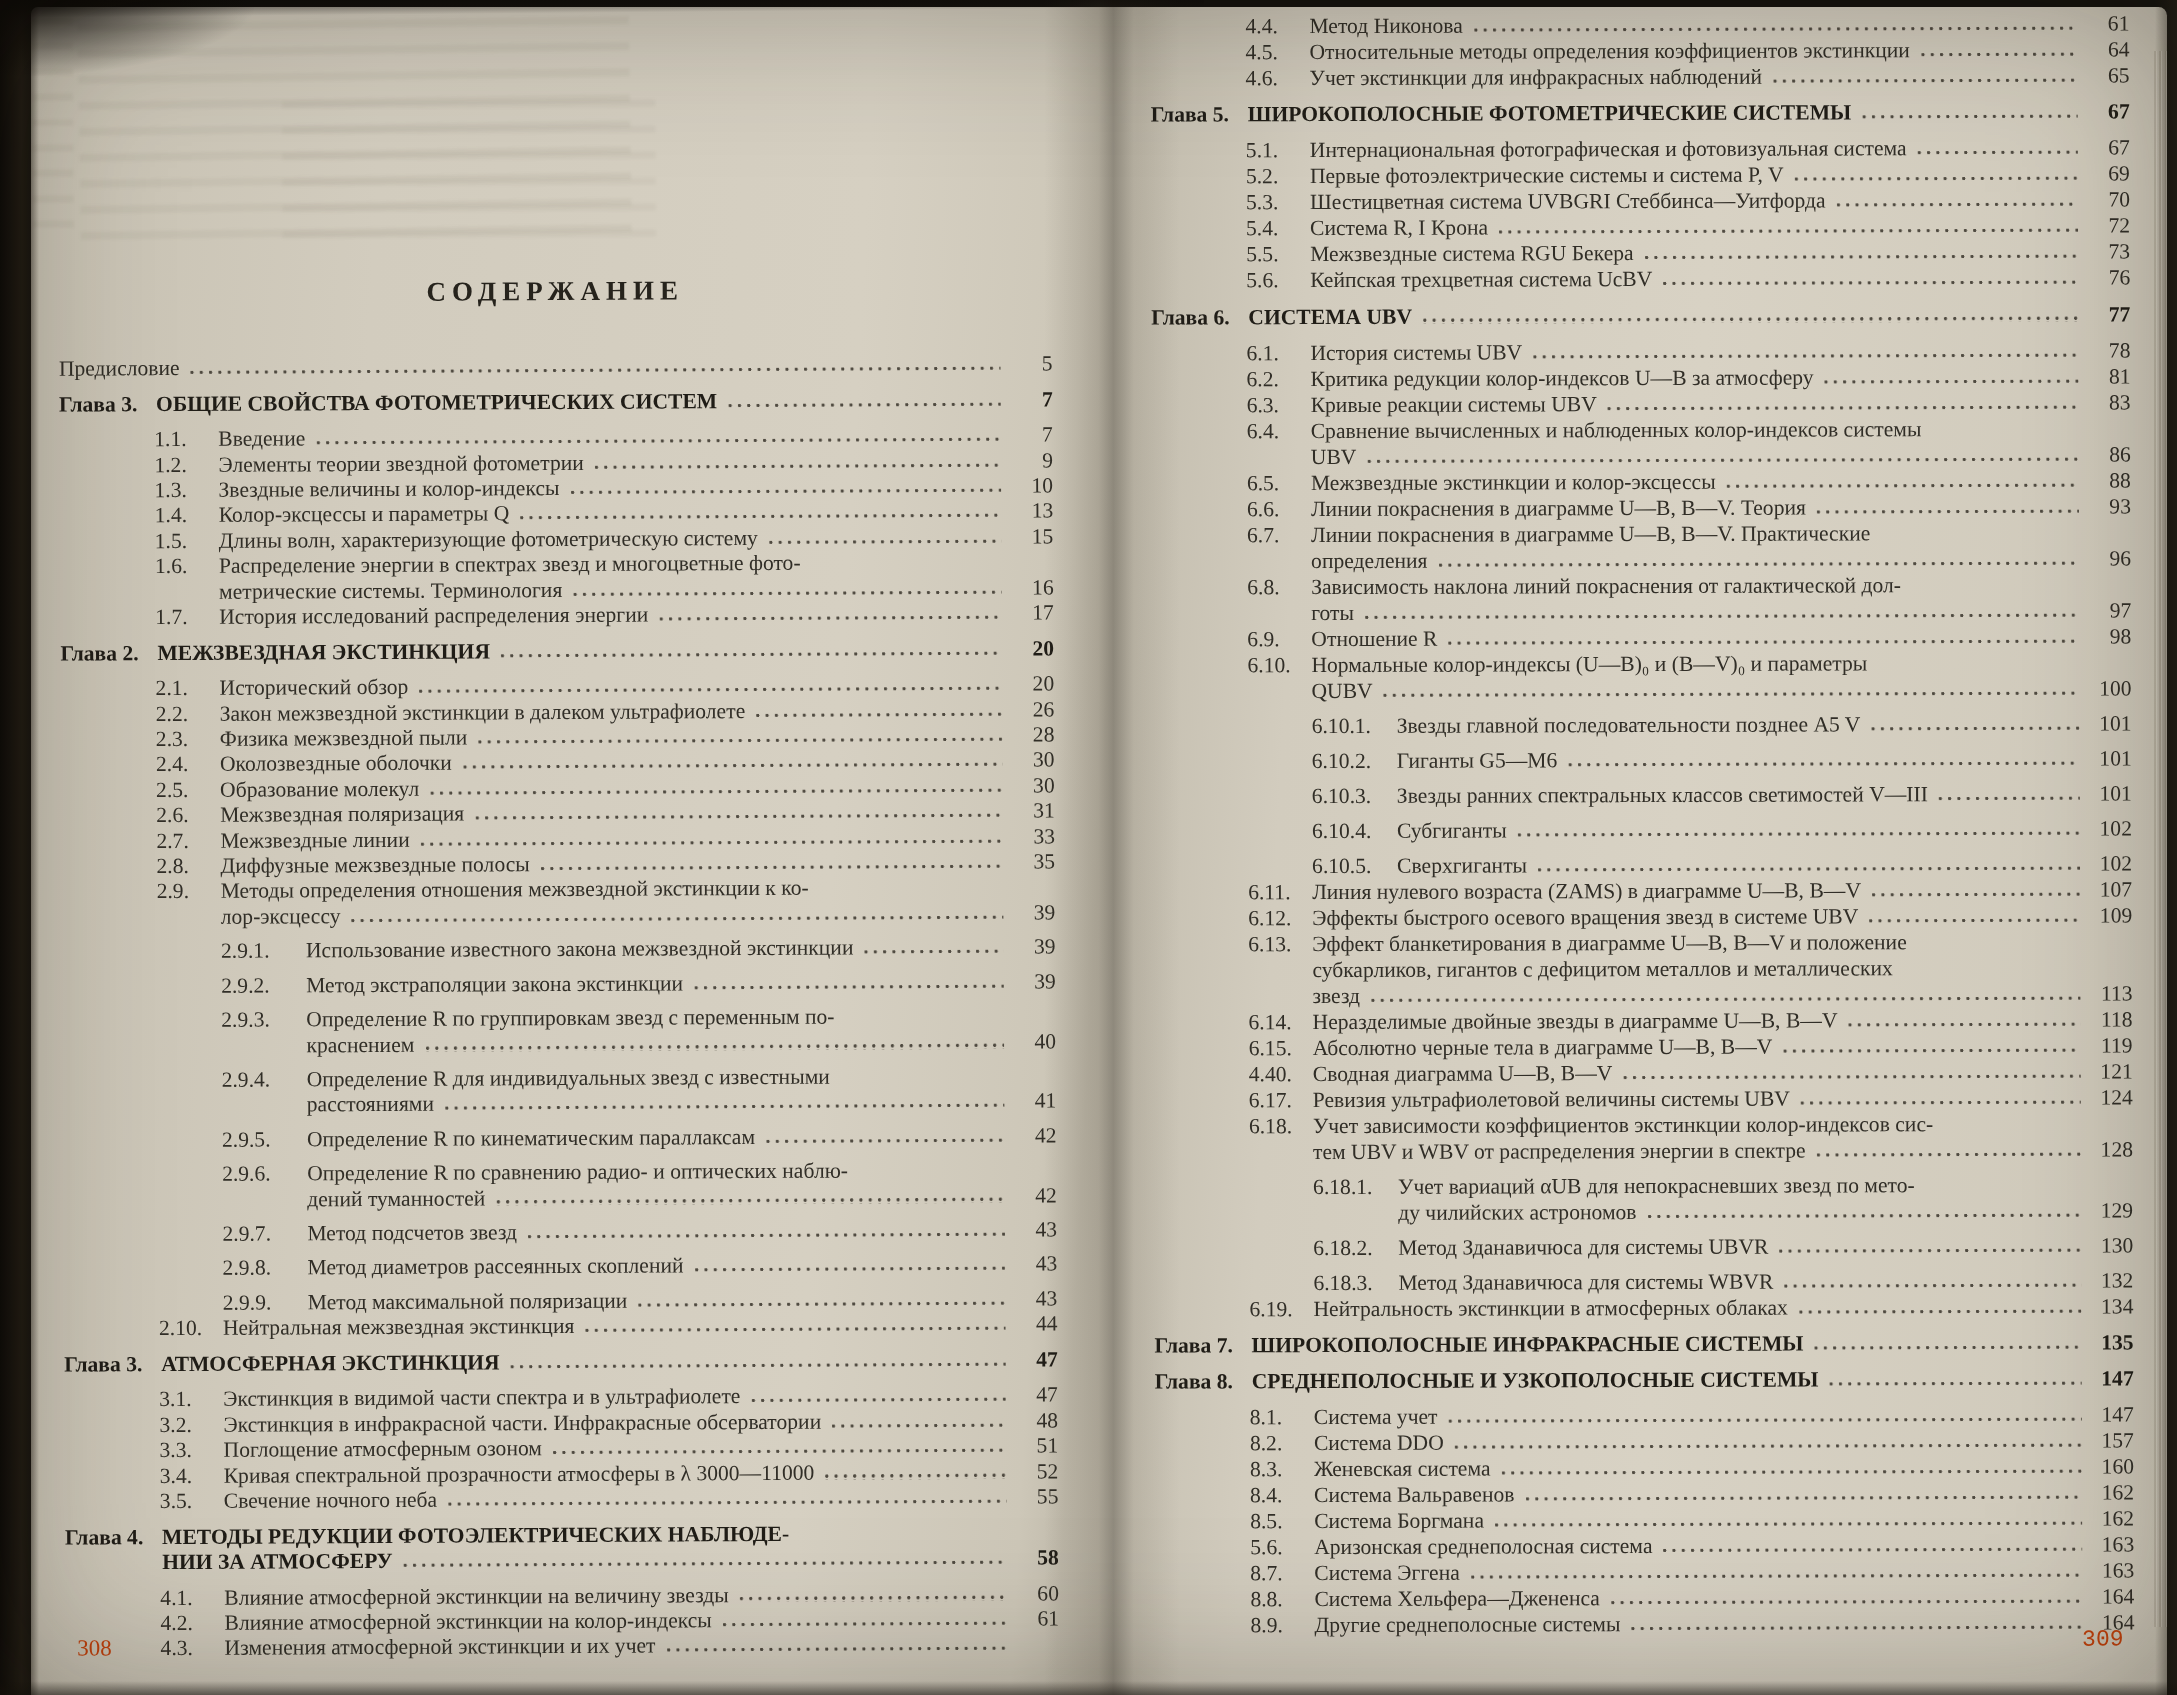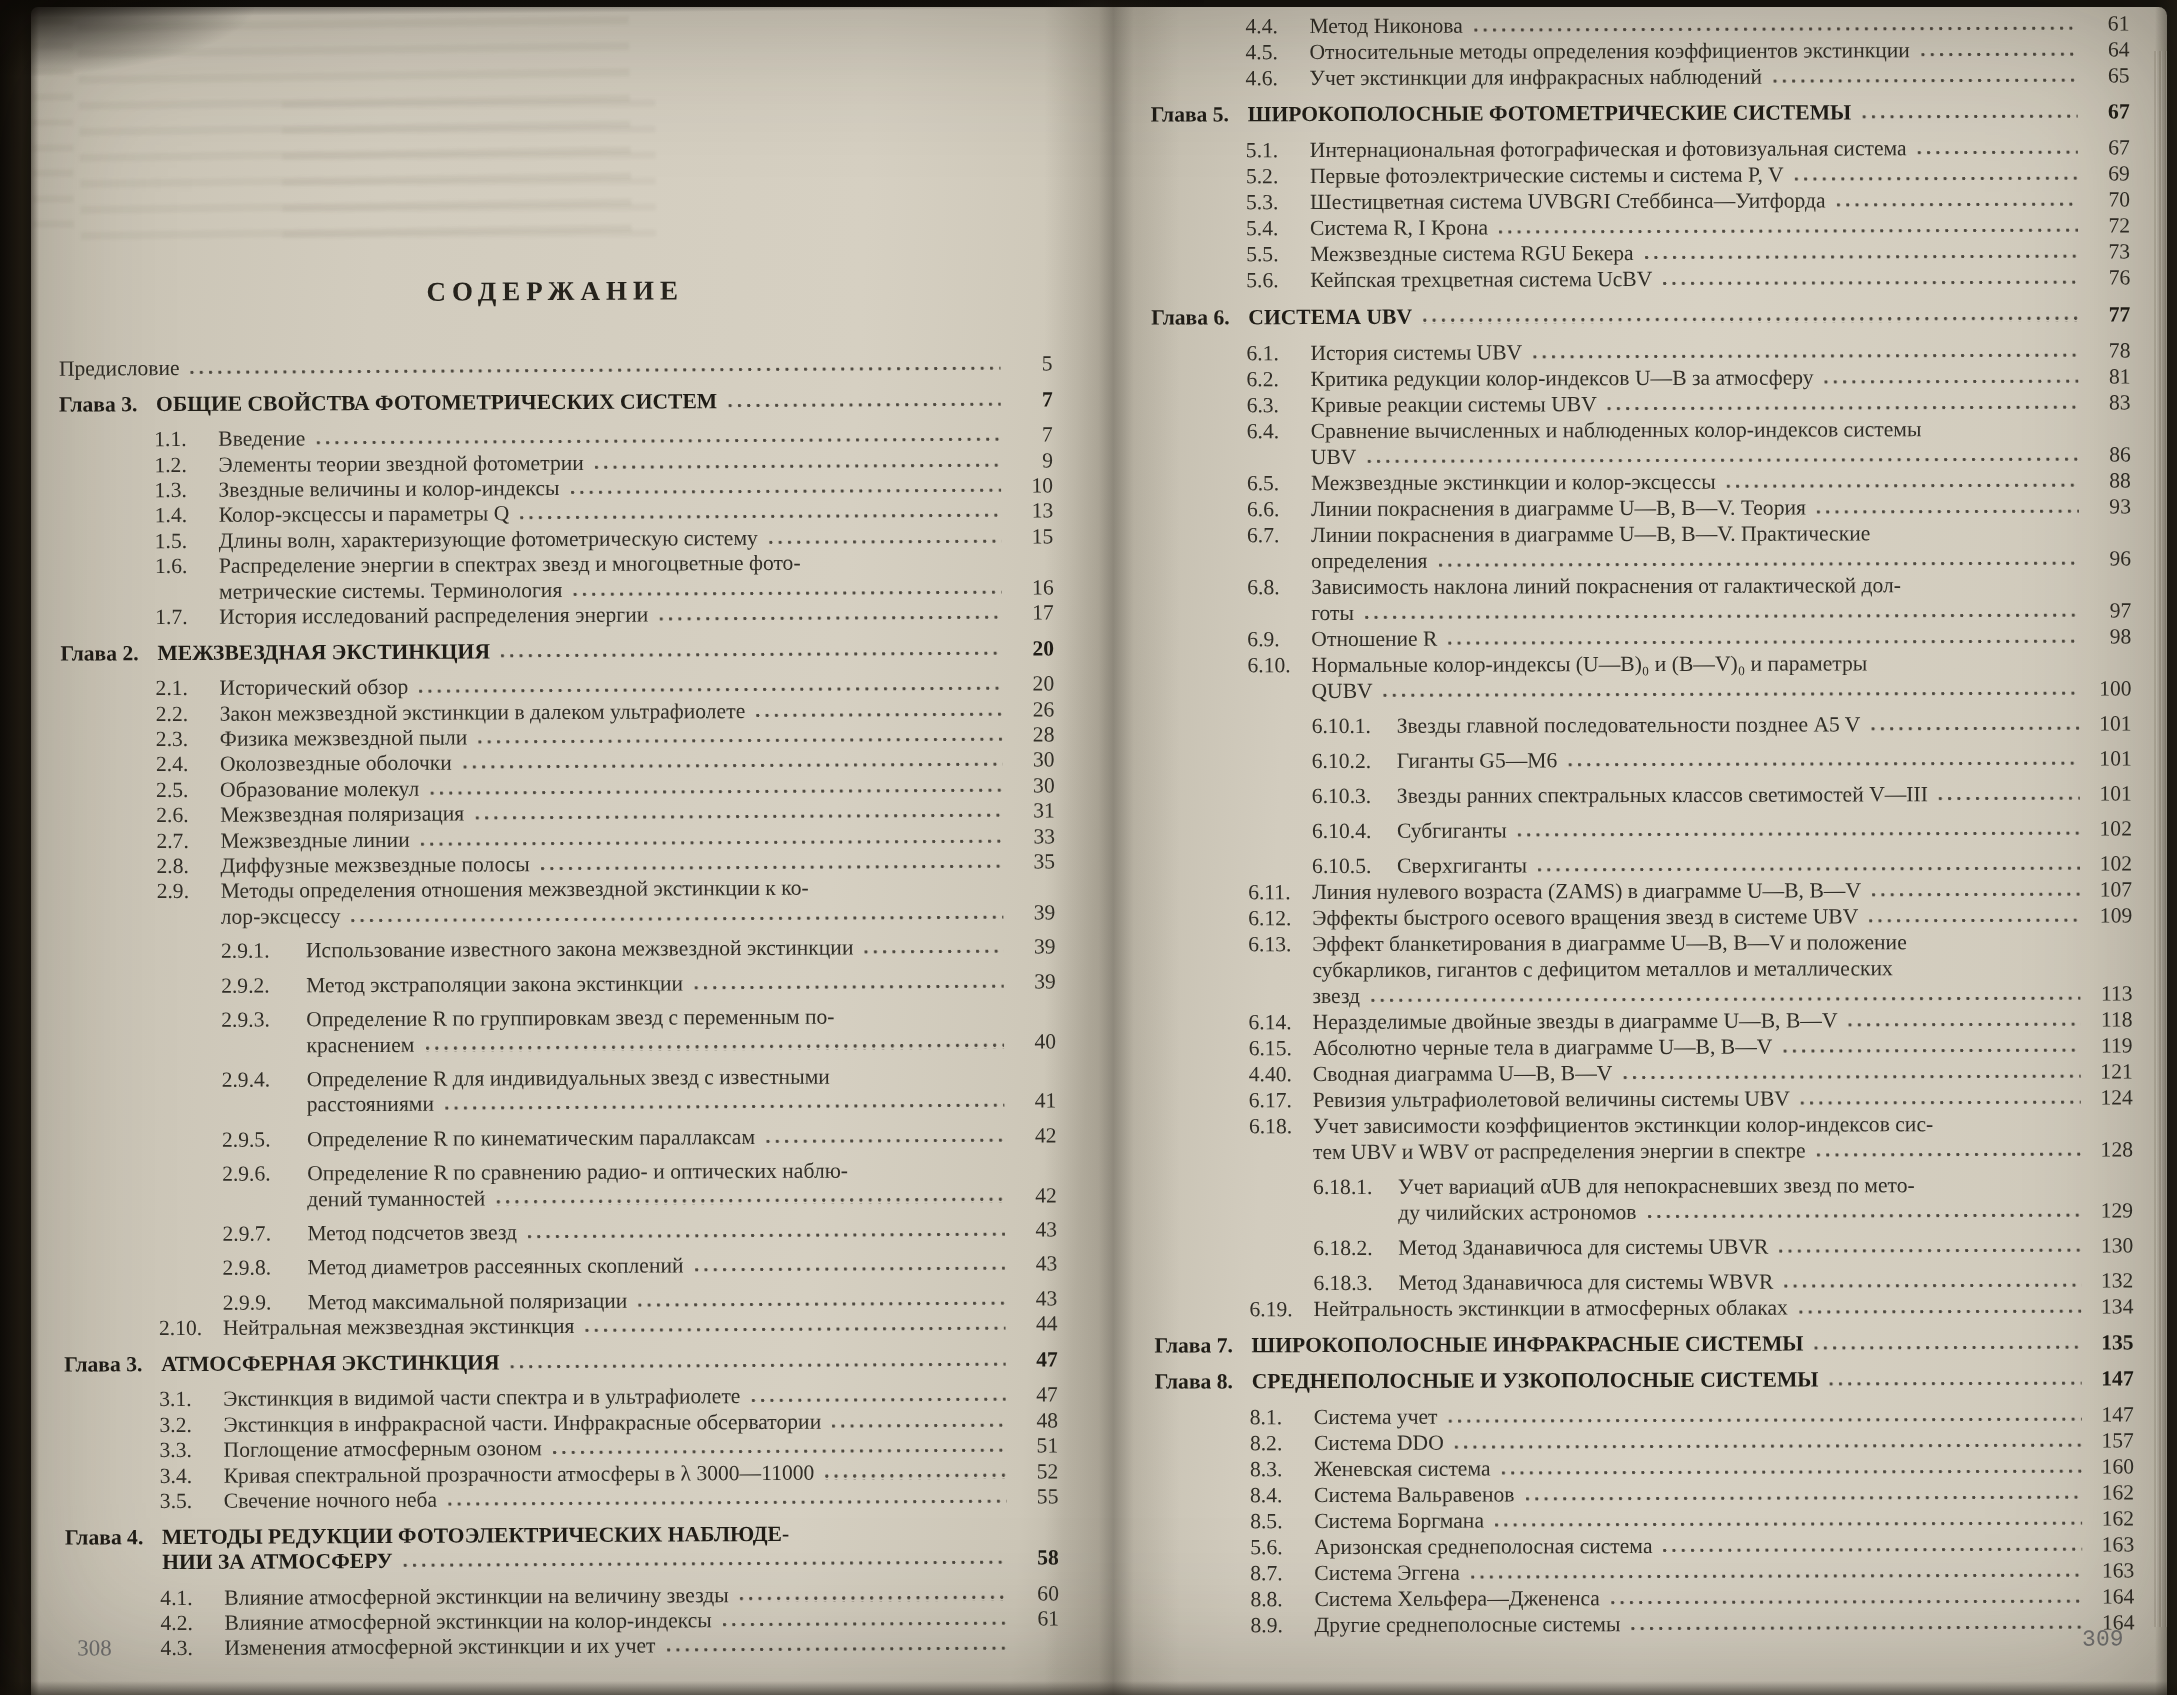--- a/index.html
+++ b/index.html
@@ -71,21 +71,21 @@
   .sc{padding-left:159px;}
   .ss{padding-left:159px;}
   .ssc{padding-left:244px;}
   .text{flex:none;max-width:746px;}
   .dots{
     flex:1 1 15.3px;height:5.1px;margin:0 8.5px 0 10.2px;min-width:13.6px;
     background-image:radial-gradient(circle at 2.5px 2.5px,rgba(56,51,42,.85) 1.4px,rgba(56,51,42,0) 1.9px);
     background-size:9.3px 5.1px;background-repeat:repeat-x;background-position:left bottom;
   }
   .pagecol{flex:none;min-width:44px;text-align:right;}
-  .pagenum{position:absolute;font-size:23px;color:#737373;}
+  .pagenum{position:absolute;font-size:23px;color:#c2410c;}
   .pagenum-left{left:37px;bottom:36px;}
   .pagenum-right{right:53px;bottom:41px;font-family:Liberation Mono, monospace;}
 </style>
 </head>
 <body>
 
 <div class="photo">
   <div class="paper"></div>
 
   <div class="page page-left">

